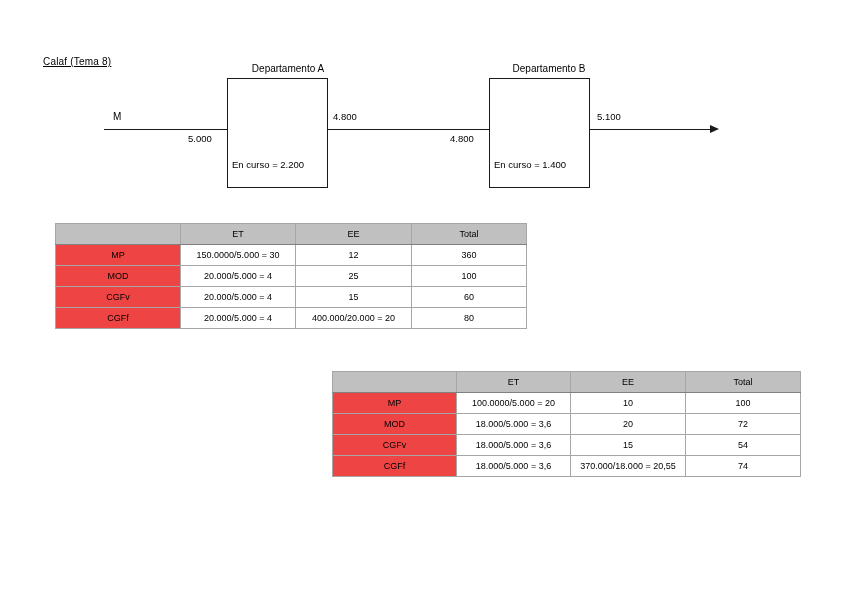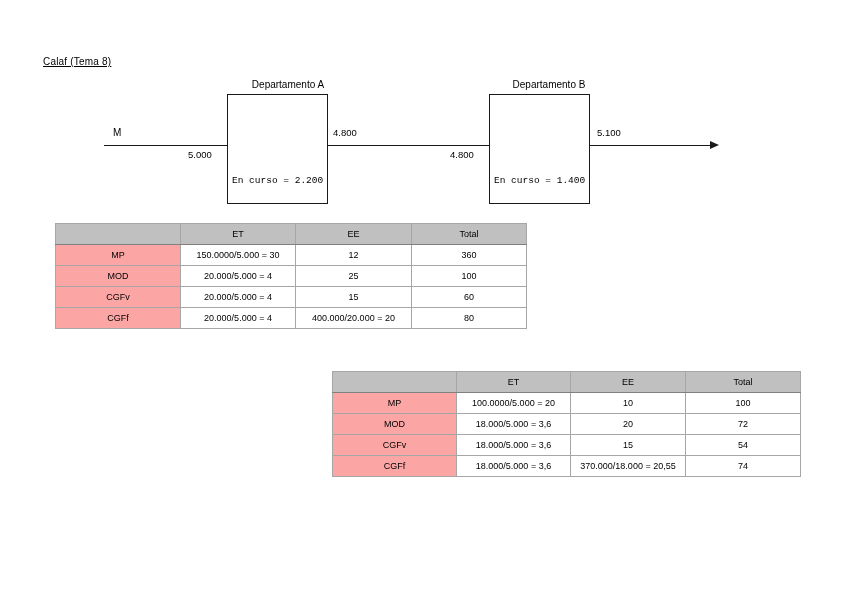--- a/index.html
+++ b/index.html
@@ -24,41 +24,40 @@
     font-size: 10px;
     text-decoration: underline;
     white-space: nowrap;
     letter-spacing: 0.2px;
   }
 
   
   #flow-diagram {
     position: absolute;
     left: 0;
-    top: 70px;
+    top: 54px;
     width: 848px;
     height: 140px;
   }
   .dept-box {
     position: absolute;
     border: 1.4px solid #1a1a1a;
     background: #ffffff;
     box-sizing: border-box;
   }
   .dept-caption {
     position: absolute;
     font-size: 10px;
     white-space: nowrap;
     text-align: center;
   }
   .dept-inner-label {
     position: absolute;
     font-size: 9.5px;
     white-space: nowrap;
-    font-family: Liberation Mono, monospace;
   }
   .flow-line {
     position: absolute;
     height: 0;
     border-top: 1.4px solid #1a1a1a;
   }
   .flow-qty {
     position: absolute;
     font-size: 9.5px;
     white-space: nowrap;
@@ -96,21 +95,21 @@
     white-space: nowrap;
   }
   .cost-table thead th {
     background: #c0c0c0;
     border-bottom: 1px solid #808080;
   }
   .cost-table thead th.corner {
     background: #c0c0c0;
   }
   .cost-table tbody td.rowlabel {
-    background: #fca5a5;
+    background: #ef4444;
   }
   .cost-table tbody td.val {
     background: #ffffff;
   }
   .total-row td {
     border: 1.6px solid #1a1a1a;
     background: #ffffff;
     height: 23px;
   }
   .total-row td.total-label {

